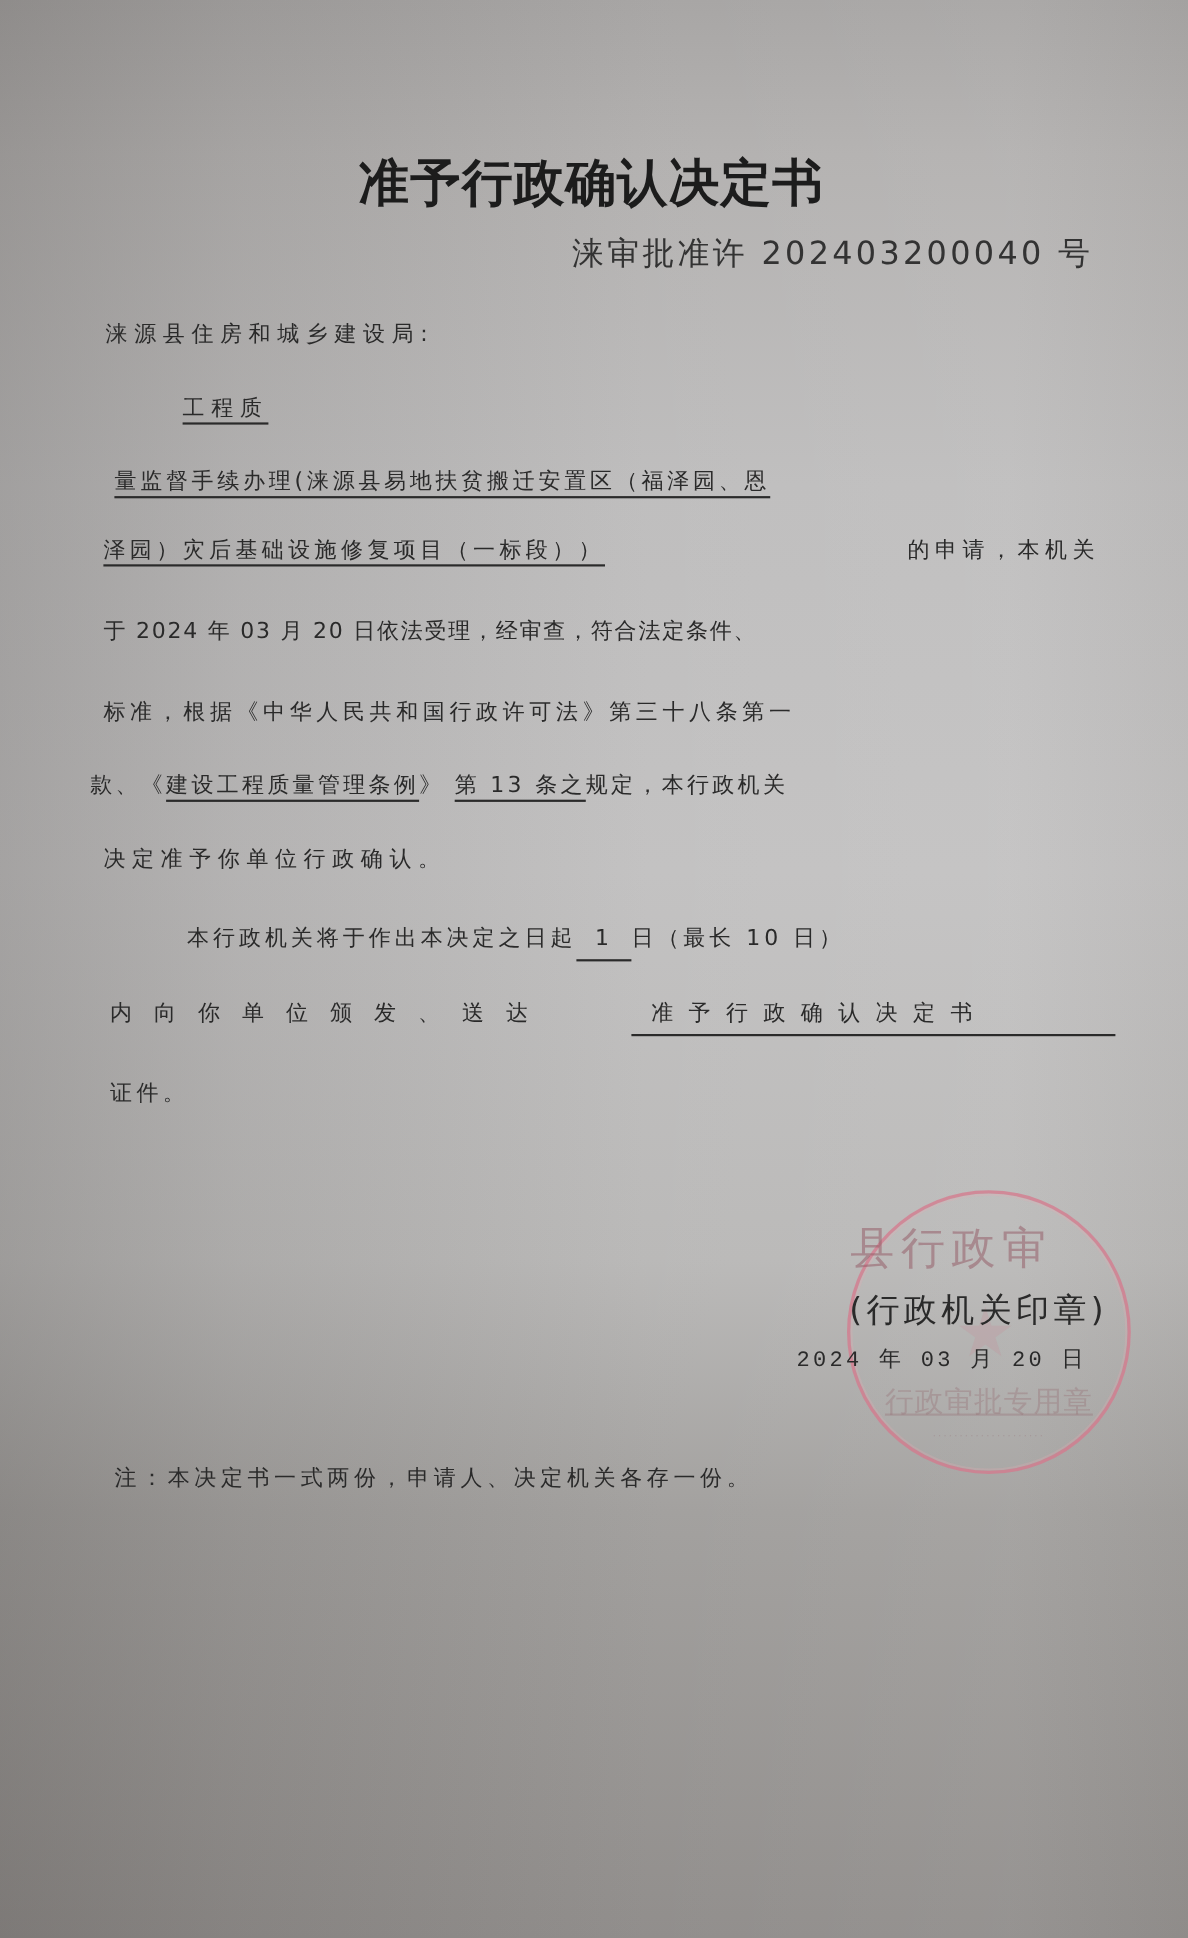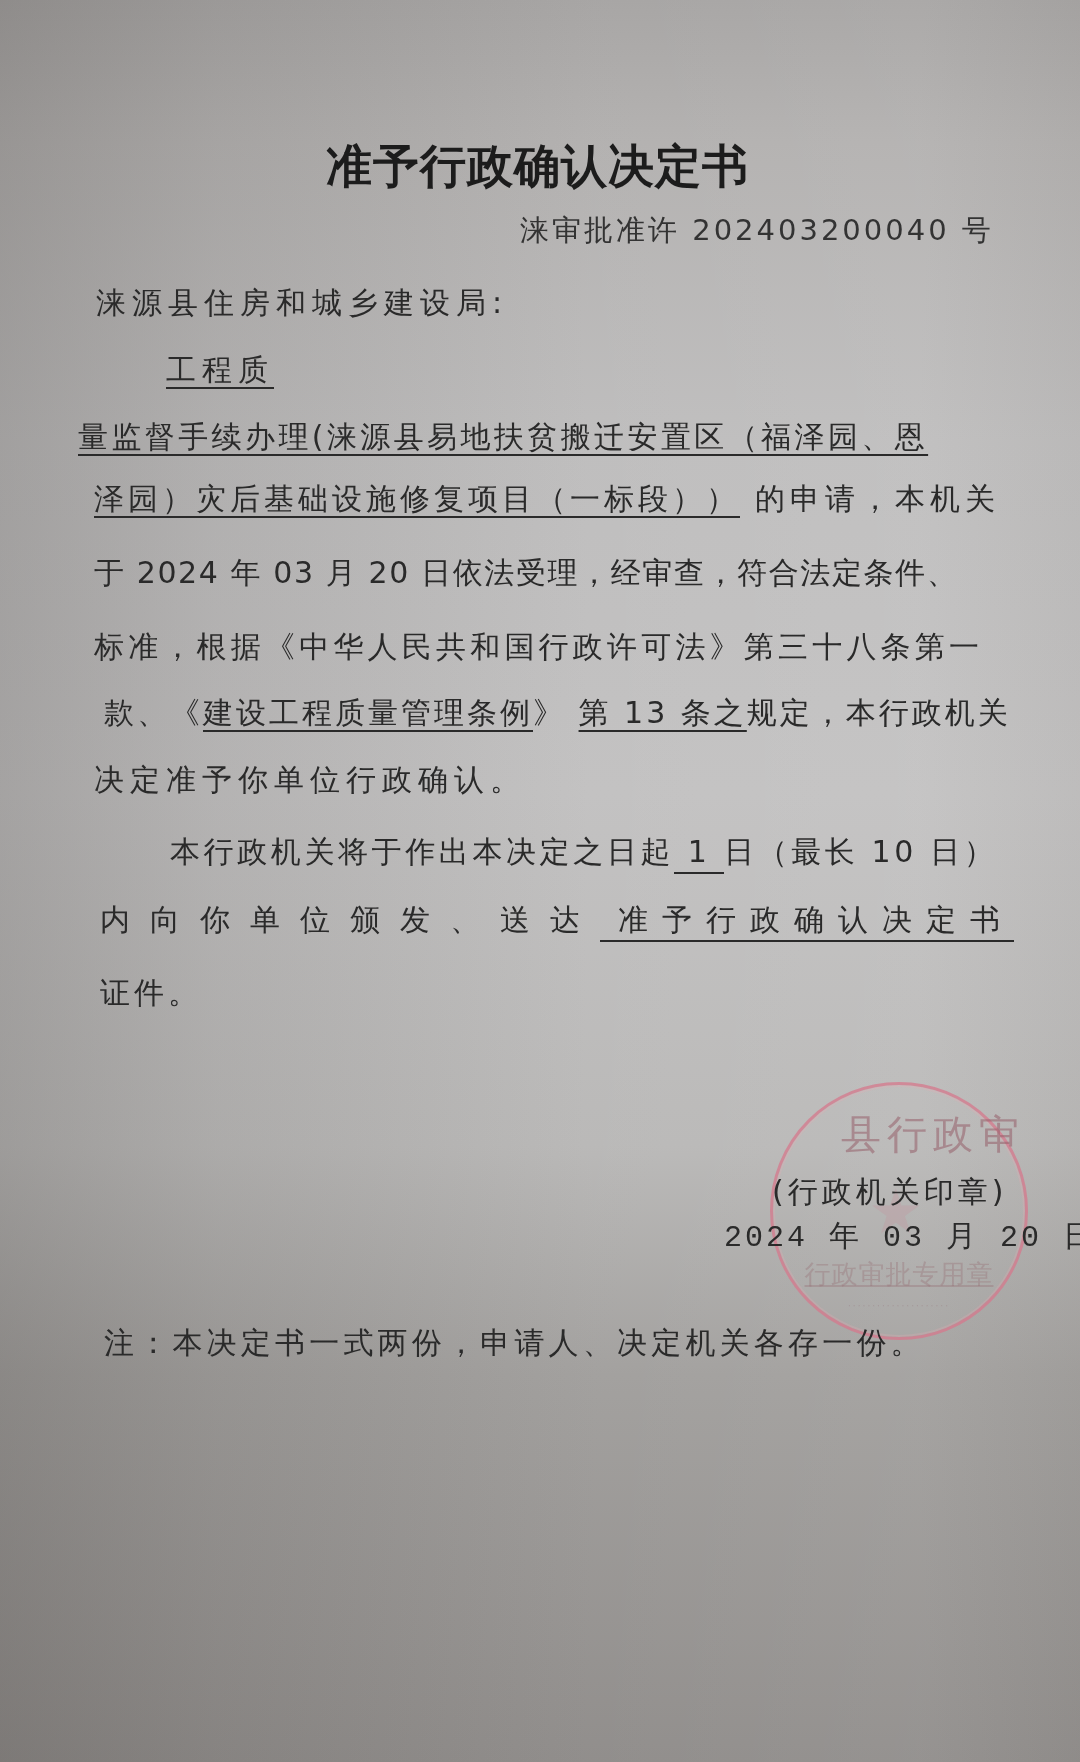--- a/index.html
+++ b/index.html
@@ -7,21 +7,21 @@
     width: 1080px; height: 1762px; overflow: hidden; position: relative;
     font-family: "DejaVu Sans", "Liberation Sans", sans-serif;
     background: linear-gradient(180deg, #a6a4a3 0%, #b2b0af 8%, #bebdbd 25%, #c2c1c1 45%, #b9b8b7 65%, #a19f9d 78%, #8f8c8a 100%);
   }
   .shade {
     position: absolute; inset: 0; pointer-events: none;
     background: linear-gradient(90deg, rgba(60,55,52,0.22) 0%, rgba(60,55,52,0.10) 20%, rgba(255,255,255,0.02) 55%, rgba(255,255,255,0.06) 85%, rgba(140,135,130,0.08) 100%);
   }
   .line {
     position: absolute; white-space: nowrap; color: #2a2a2a;
-    font-size: 30px; line-height: 40px;
+    font-size: 20px; line-height: 40px;
   }
   .title {
     position: absolute; left: 326px; top: 140px; width: 432px;
     font-family: "DejaVu Serif", "Liberation Serif", serif;
     font-size: 46px; line-height: 52px; font-weight: bold; color: #1c1c1c;
     letter-spacing: 1px; white-space: nowrap;
   }
   .docno {
     position: absolute; left: 520px; top: 210px; font-size: 29px; line-height: 40px;
     color: #333; letter-spacing: 3px; white-space: nowrap;
@@ -30,21 +30,21 @@
   .u { text-decoration: underline; text-decoration-thickness: 2px; text-underline-offset: 7px; }
   .blank {
     display: inline-block; border-bottom: 2px solid #2a2a2a; text-align: center;
   }
   .stamp {
     position: absolute; left: 770px; top: 1082px; width: 252px; height: 252px;
     border-radius: 50%; border: 3px solid rgba(214, 120, 140, 0.75);
     box-shadow: inset 0 0 0 2px rgba(230,170,180,0.25);
   }
   .stamp-top {
-    position: absolute; left: 0; top: 22px; width: 100%; text-align: right;
+    position: absolute; left: 0; top: 22px; width: 100%; text-align: left;
     color: rgba(150, 95, 105, 0.55); font-size: 40px; letter-spacing: 6px;
     font-family: "DejaVu Serif", serif;
   }
   .stamp-star {
     position: absolute; left: 95px; top: 90px; font-size: 62px; color: rgba(200,140,150,0.25);
   }
   .stamp-bottom {
     position: absolute; left: 0; top: 172px; width: 100%; text-align: center;
     color: rgba(150, 110, 115, 0.35); font-size: 26px; letter-spacing: 1px; text-decoration: underline;
   }
@@ -62,34 +62,34 @@
 <div class="docno">涞审批准许 202403200040 号</div>
 
 <div class="line" style="left:96px; top:283px; letter-spacing:6px;">涞源县住房和城乡建设局:</div>
 
 <div class="line" style="left:166px; top:350px; width:834px;">
   <div class="justify" style="letter-spacing:2px;">
     <span class="u" style="letter-spacing:6px;">工程质</span>
   </div>
 </div>
 
-<div class="line u" style="left:78px; top:417px; letter-spacing:3.4px;">量监督手续办理(涞源县易地扶贫搬迁安置区（福泽园、恩</div>
+<div class="line u" style="left:104px; top:417px; letter-spacing:3.4px;">量监督手续办理(涞源县易地扶贫搬迁安置区（福泽园、恩</div>
 
 <div class="line" style="left:94px; top:479px; width:906px;">
   <div class="justify">
     <span class="u" style="letter-spacing:4px;">泽园）灾后基础设施修复项目（一标段））</span>
     <span style="letter-spacing:5px;">的申请，本机关</span>
   </div>
 </div>
 
 <div class="line" style="left:94px; top:553px; letter-spacing:1.6px;">于 2024 年 03 月 20 日依法受理，经审查，符合法定条件、</div>
 
 <div class="line" style="left:94px; top:627px; letter-spacing:4.2px;">标准，根据《中华人民共和国行政许可法》第三十八条第一</div>
 
-<div class="line" style="left:104px; top:693px; letter-spacing:3px;">
+<div class="line" style="left:82px; top:693px; letter-spacing:3px;">
   <span>款、《</span><span class="u">建设工程质量管理条例</span><span>》</span>
   <span class="u">第 13 条之</span><span>规定，本行政机关</span>
 </div>
 
 <div class="line" style="left:94px; top:760px; letter-spacing:6px;">决定准予你单位行政确认。</div>
 
 <div class="line" style="left:170px; top:832px; letter-spacing:3.6px;">
   <span>本行政机关将于作出本决定之日起</span><span class="blank" style="width:50px;">1</span><span>日（最长 10 日）</span>
 </div>
 

